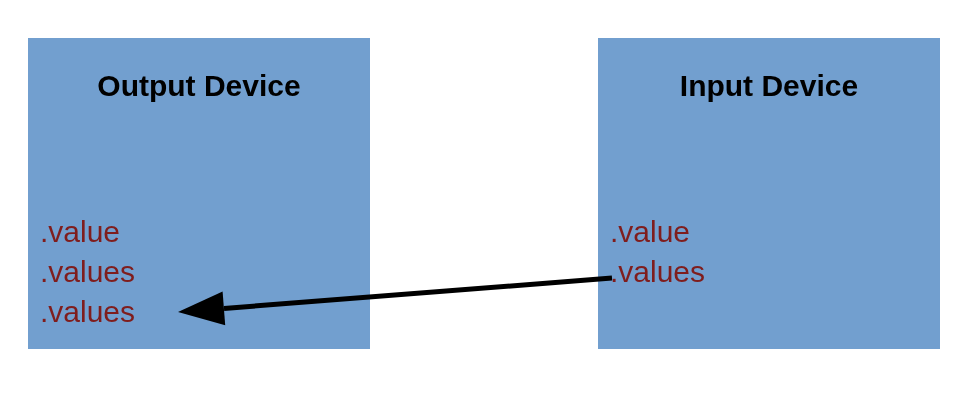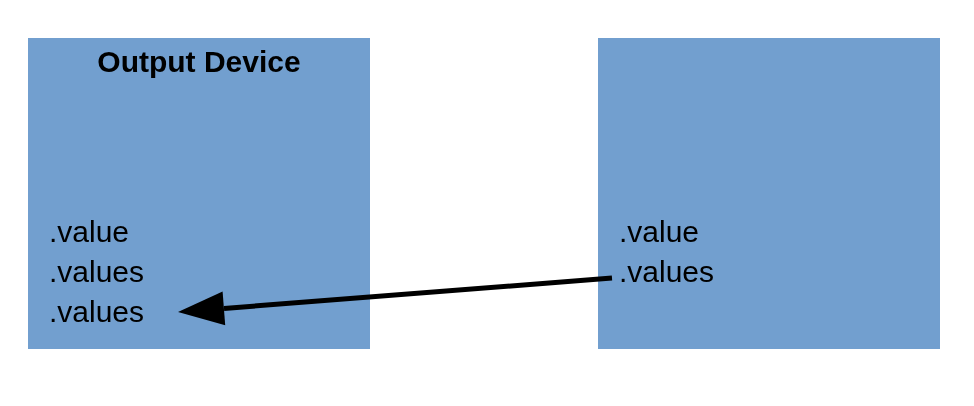--- a/index.html
+++ b/index.html
@@ -19,35 +19,35 @@
     position: absolute;
     top: 38px;
     width: 342px;
     height: 311px;
     background: #729fcf;
     color: #000000;
   }
   .device-box.output { left: 28px; }
   .device-box.input  { left: 598px; }
   .box-title {
-    padding-top: 6px;
+    padding-top: 30px;
     text-align: center;
     font-size: 30px;
     font-weight: bold;
     line-height: 36px;
     color: #000000;
     white-space: nowrap;
   }
   .props {
     position: absolute;
-    left: 21px;
+    left: 12px;
     top: 174px;
     font-size: 30px;
     line-height: 40px;
-    color: #000000;
+    color: #7f1d1d;
   }
   .prop { white-space: nowrap; }
   .arrow-layer {
     position: absolute;
     left: 0;
     top: 0;
     width: 974px;
     height: 406px;
     pointer-events: none;
     z-index: 5;
@@ -61,20 +61,21 @@
   <div class="device-box output">
     <div class="box-title">Output Device</div>
     <div class="props">
         <div class="prop">.value</div>
         <div class="prop">.values</div>
         <div class="prop">.values</div>
       </div>
   </div>
 
   <div class="device-box input">
+    <div class="box-title">Input Device</div>
     <div class="props">
         <div class="prop">.value</div>
         <div class="prop">.values</div>
       </div>
   </div>
 
   <svg class="arrow-layer" viewBox="0 0 974 406" xmlns="http://www.w3.org/2000/svg">
     <line x1="612" y1="278" x2="224" y2="308.4" stroke="#000000" stroke-width="5"></line>
     <polygon points="178,312 222.6,291.5 225.2,325.3" fill="#000000"></polygon>
   </svg>

